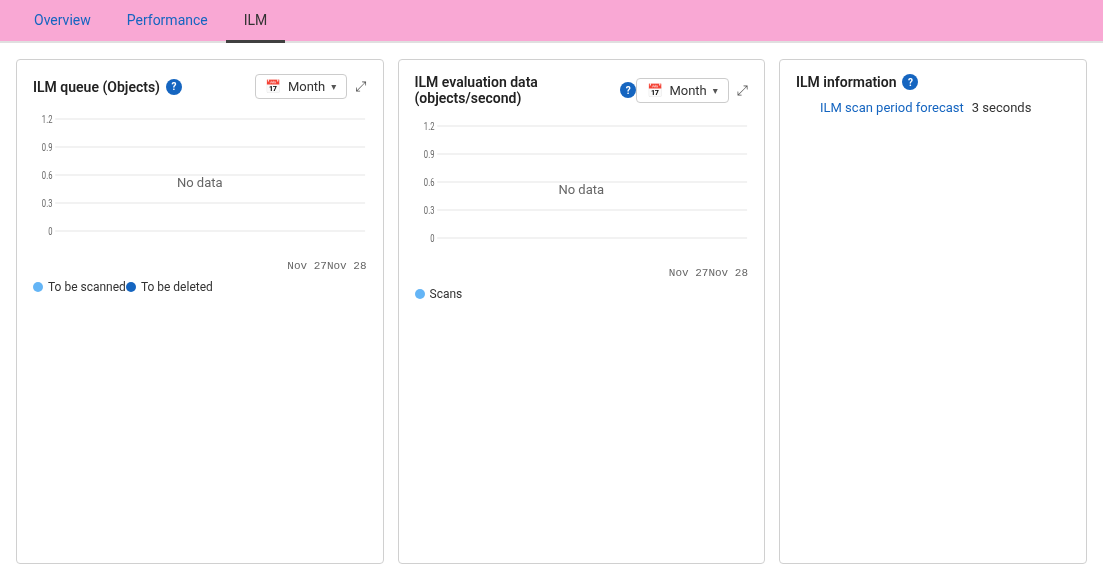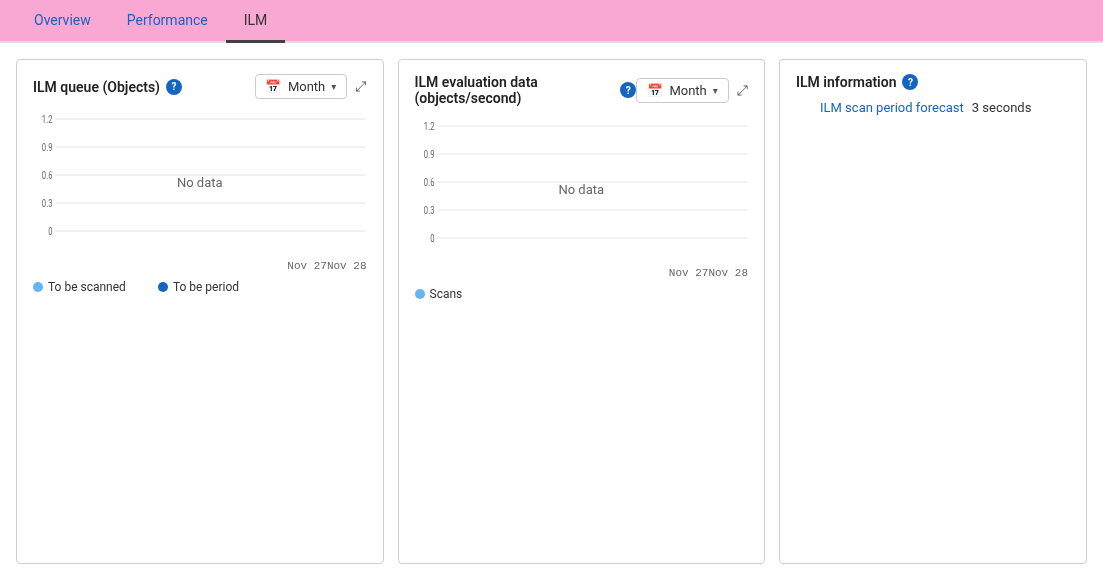--- a/index.html
+++ b/index.html
@@ -164,21 +164,21 @@
       justify-content: flex-end;
       font-size: 11px;
       color: #666;
       margin-top: 2px;
       font-family: Liberation Mono, monospace;
     }
 
     
     .chart-legend {
       display: flex;
-      gap: 32px;
+      gap: 0;
       margin-top: 8px;
       font-size: 12px;
       color: #333;
     }
 
     .legend-item {
       display: flex;
       align-items: center;
       gap: 5px;
     }
@@ -270,21 +270,21 @@
         <span>Nov 28</span>
       </div>
 
       <div class="chart-legend">
         <div class="legend-item">
           <span class="legend-dot" style="background:#64b5f6;"></span>
           <span>To be scanned</span>
         </div>
         <div class="legend-item">
           <span class="legend-dot" style="background:#1565c0;"></span>
-          <span>To be period</span>
+          <span>To be deleted</span>
         </div>
       </div>
     </div>
 
     <div class="card card-half">
       <div class="card-header">
         <div class="card-title-group">
           <span class="card-title">ILM evaluation data (objects/second)</span>
           <span class="help-icon">?</span>
         </div>

